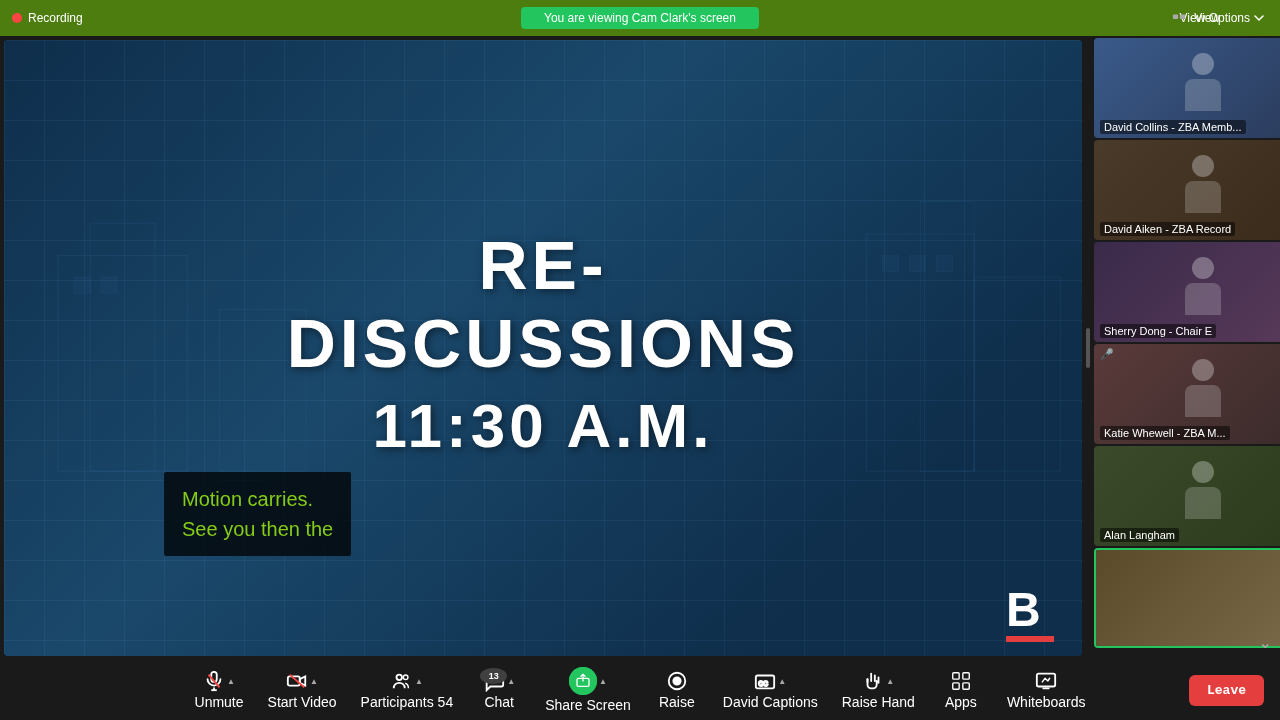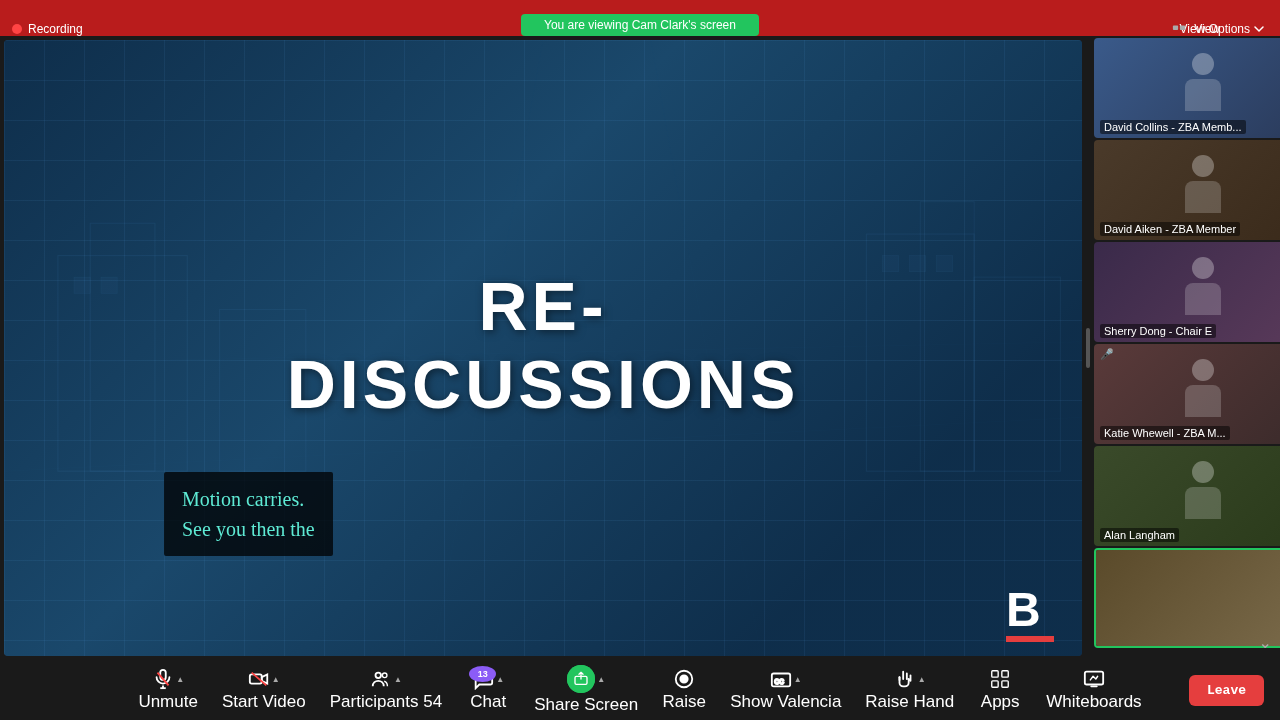--- a/index.html
+++ b/index.html
@@ -10,23 +10,23 @@
       font-family: -apple-system, BlinkMacSystemFont, 'Segoe UI', sans-serif;
       overflow: hidden;
       position: relative;
     }
 
     
     #top-bar {
       position: absolute;
       top: 0; left: 0; right: 0;
       height: 36px;
-      background: #b91c1c;
-      display: flex;
-      align-items: flex-end;
+      background: #4d7c0f;
+      display: flex;
+      align-items: center;
       justify-content: center;
       z-index: 10;
     }
     #recording-indicator {
       position: absolute;
       left: 12px;
       display: flex;
       align-items: center;
       gap: 6px;
       color: #fff;
@@ -126,23 +126,23 @@
       display: block;
       text-shadow: 2px 2px 8px rgba(0,0,0,0.5);
       margin-top: 8px;
     }
 
     #caption-box {
       position: absolute;
       bottom: 100px;
       left: 160px;
       background: rgba(0,0,0,0.75);
-      color: #5eead4;
+      color: #84cc16;
       font-size: 20px;
-      font-family: Liberation Serif, serif;
+      font-family: Liberation Sans, sans-serif;
       padding: 12px 18px;
       border-radius: 2px;
       line-height: 1.5;
     }
 
     #watermark-b {
       position: absolute;
       bottom: 14px;
       right: 20px;
       width: 56px;
@@ -291,41 +291,41 @@
     }
     .toolbar-btn .btn-icon {
       font-size: 20px;
       color: #fff;
       position: relative;
       display: flex;
       align-items: center;
       gap: 2px;
     }
     .toolbar-btn .btn-label {
-      font-size: 17px;
+      font-size: 14px;
       color: #fff;
     }
     .toolbar-btn .chevron {
       font-size: 8px;
       color: #aaa;
       margin-top: 1px;
     }
 
     .btn-row {
       display: flex;
       align-items: center;
       gap: 2px;
     }
 
     
     .badge {
       position: absolute;
       top: -2px;
       right: -2px;
-      background: #8b5cf6;
+      background: #404040;
       color: #fff;
       font-size: 9px;
       font-weight: bold;
       width: 27px;
       height: 16px;
       border-radius: 50%;
       display: flex;
       align-items: center;
       justify-content: center;
     }
@@ -411,20 +411,21 @@
 
       <rect x="65" y="220" width="15" height="15" fill="rgba(100,180,255,0.15)" stroke="rgba(100,180,255,0.3)" stroke-width="0.5"></rect>
       <rect x="90" y="220" width="15" height="15" fill="rgba(100,180,255,0.15)" stroke="rgba(100,180,255,0.3)" stroke-width="0.5"></rect>
       <rect x="815" y="200" width="15" height="15" fill="rgba(100,180,255,0.15)" stroke="rgba(100,180,255,0.3)" stroke-width="0.5"></rect>
       <rect x="840" y="200" width="15" height="15" fill="rgba(100,180,255,0.15)" stroke="rgba(100,180,255,0.3)" stroke-width="0.5"></rect>
       <rect x="865" y="200" width="15" height="15" fill="rgba(100,180,255,0.15)" stroke="rgba(100,180,255,0.3)" stroke-width="0.5"></rect>
     </svg>
 
     <div id="main-title">
       <span class="line1">RE-DISCUSSIONS</span>
+      <span class="line2">11:30 A.M.</span>
     </div>
 
     <div id="caption-box">
       Motion carries.<br>See you then the
     </div>
 
     <div id="watermark-b">
       <div class="b-letter">B</div>
       <div class="b-bar"></div>
     </div>
@@ -446,21 +447,21 @@
       <span class="participant-name">David Collins - ZBA Memb...</span>
     </div>
 
     <div class="participant-tile tile-david-aiken">
       <div class="avatar-photo">
         <div class="person-silhouette">
           <div class="person-head"></div>
           <div class="person-body"></div>
         </div>
       </div>
-      <span class="participant-name">David Aiken - ZBA Member</span>
+      <span class="participant-name">David Aiken - ZBA Record</span>
     </div>
 
     <div class="participant-tile tile-sherry-dong">
       <div class="avatar-photo">
         <div class="person-silhouette">
           <div class="person-head"></div>
           <div class="person-body"></div>
         </div>
       </div>
       <span class="participant-name">Sherry Dong - Chair E</span>
@@ -591,21 +592,21 @@
   <div class="toolbar-btn">
     <div class="btn-row">
       <div class="btn-icon">
         <svg class="icon" viewBox="0 0 24 24">
           <rect x="2" y="6" width="20" height="14" rx="2" stroke="#fff" stroke-width="2"></rect>
           <text x="5" y="17" font-size="7" fill="#fff" font-family="Arial" font-weight="bold">CC</text>
         </svg>
       </div>
       <span class="chevron">▲</span>
     </div>
-    <span class="btn-label">Show Valencia</span>
+    <span class="btn-label">David Captions</span>
   </div>
 
   <div class="toolbar-btn">
     <div class="btn-row">
       <div class="btn-icon">
         <svg class="icon" viewBox="0 0 24 24">
           <path d="M10 4v8M14 6v6M18 8v6M6 10v6a4 4 0 0 0 4 4h2a4 4 0 0 0 4-4v-4" stroke="#fff" stroke-width="2" stroke-linecap="round"></path>
           <line x1="6" y1="10" x2="6" y2="13" stroke="#fff" stroke-width="2" stroke-linecap="round"></line>
         </svg>
       </div>

